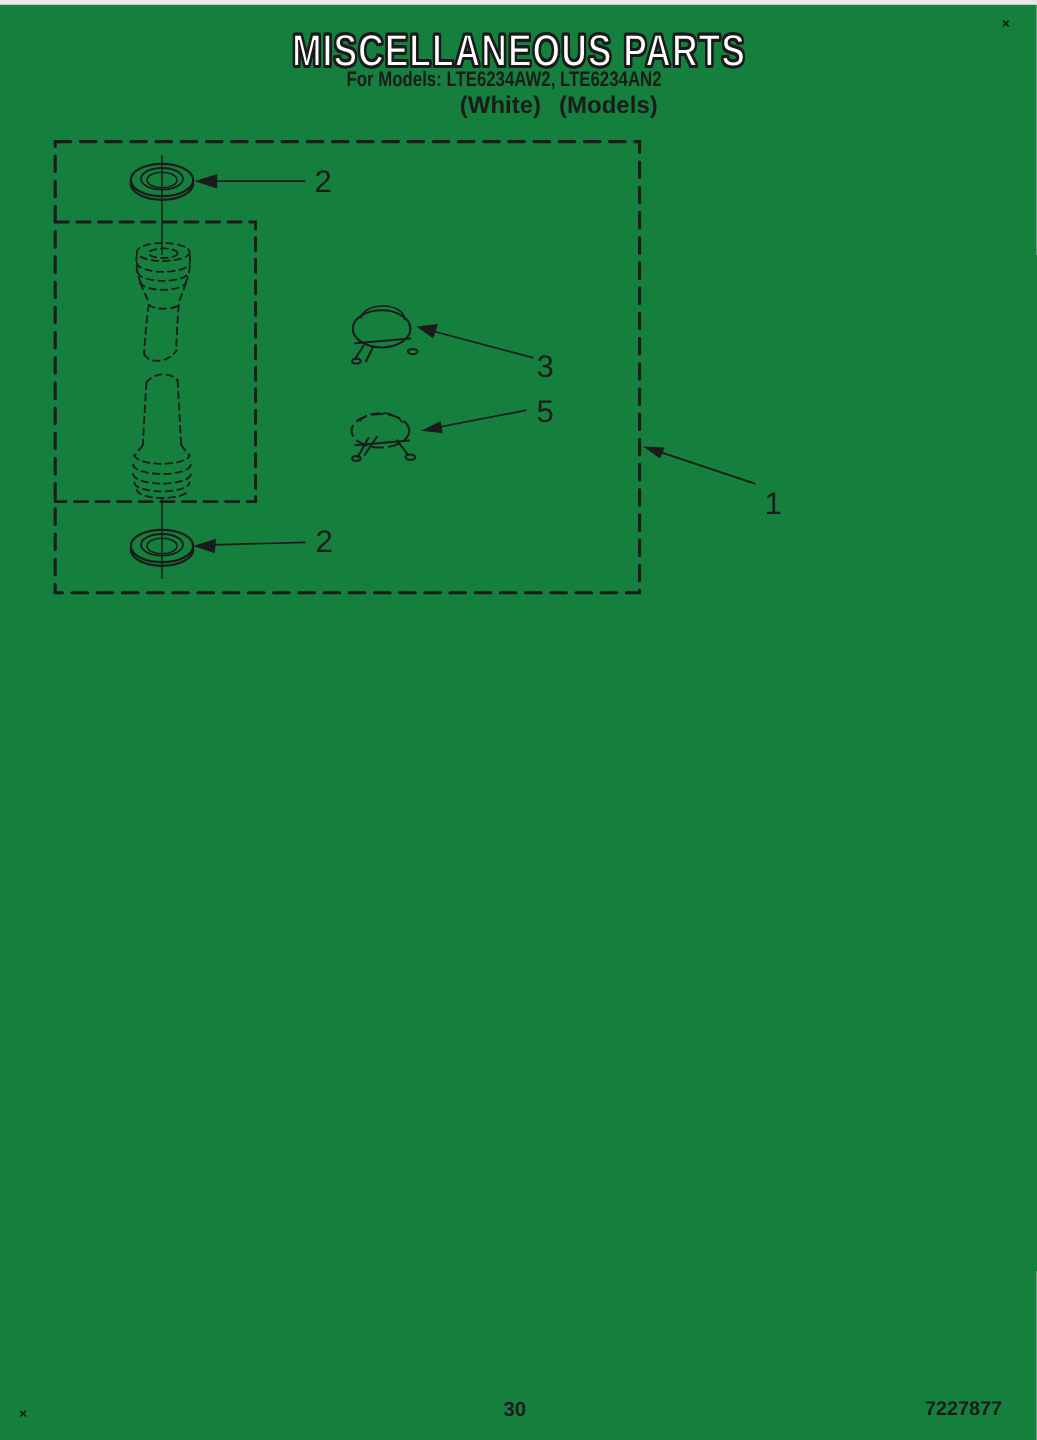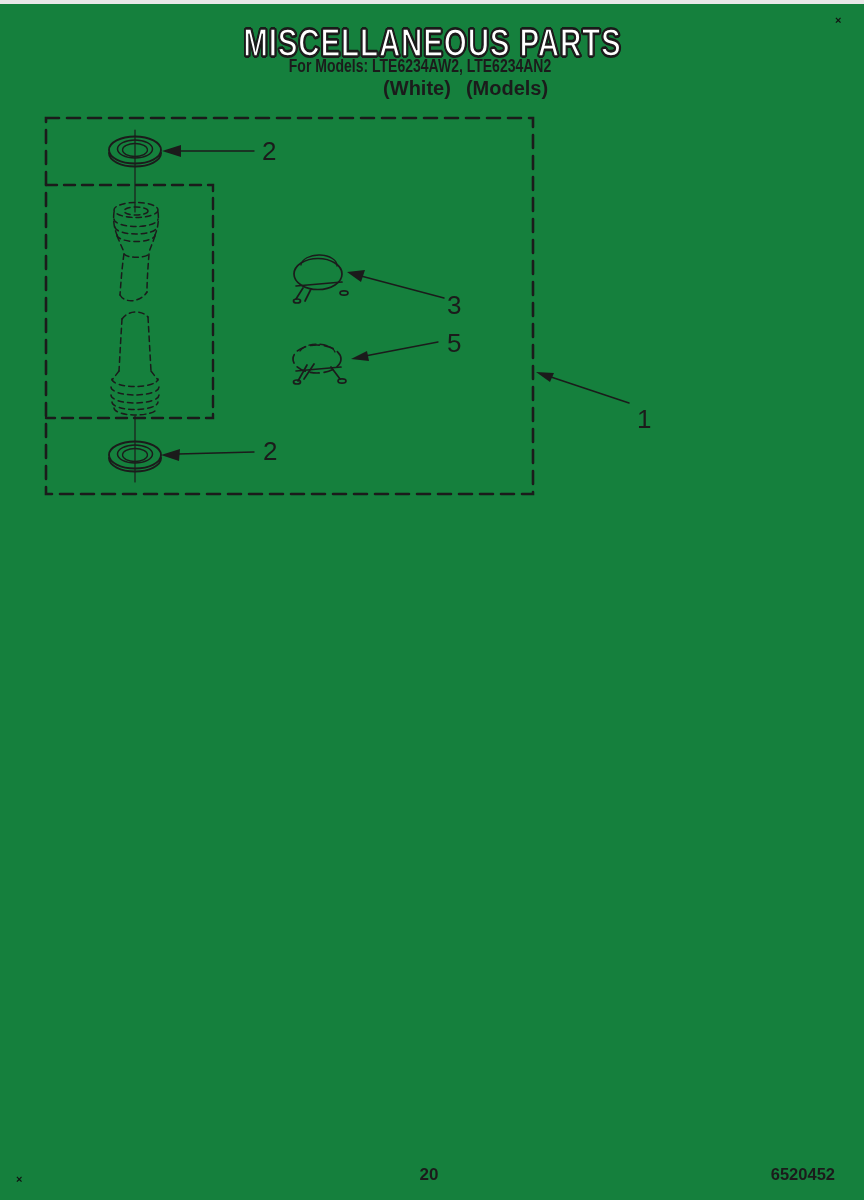--- a/index.html
+++ b/index.html
@@ -133,18 +133,18 @@
 
     <g font-family="Liberation Sans, sans-serif" font-size="26" fill="#1b1b1b" stroke="none">
       <text x="262" y="156">2</text>
       <text x="447" y="310">3</text>
       <text x="447" y="348">5</text>
       <text x="637" y="424">1</text>
       <text x="263" y="456">2</text>
     </g>
   </svg>
 
-  <div class="page-number">20</div>
-  <div class="doc-number">6520452</div>
+  <div class="page-number">30</div>
+  <div class="doc-number">7227877</div>
   <div class="corner-mark corner-tr">×</div>
   <div class="corner-mark corner-bl">×</div>
 
 </div>
 
 </body></html>

